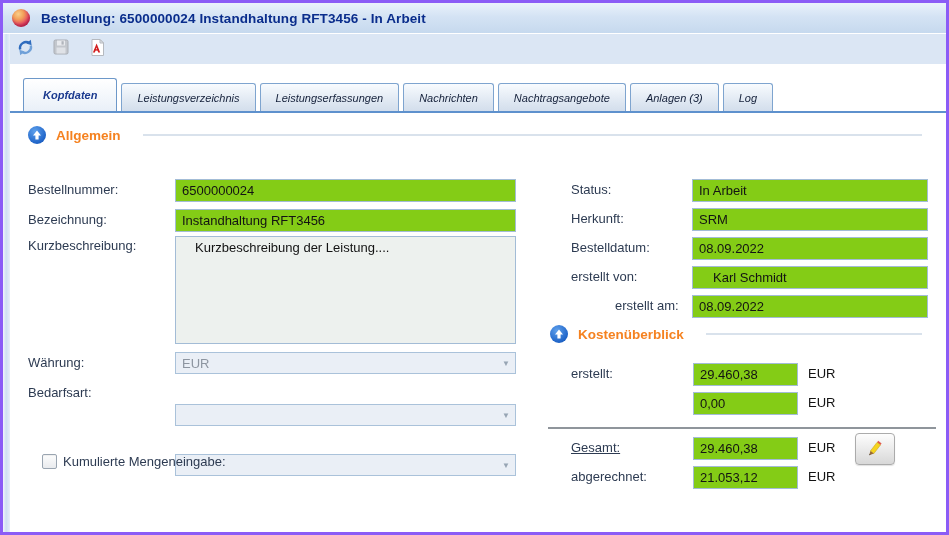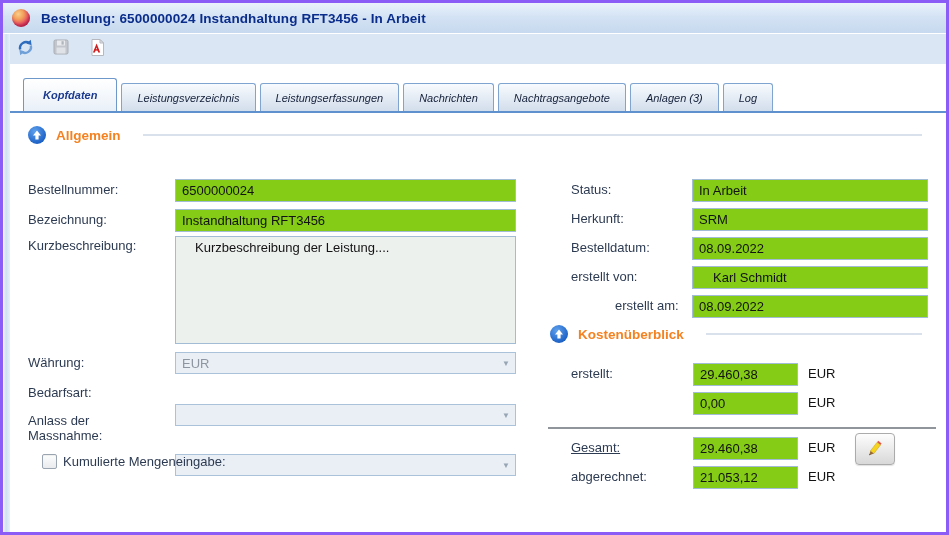--- a/index.html
+++ b/index.html
@@ -126,21 +126,20 @@
       <span>EUR</span>
       <span class="sel-arrow">▼</span>
     </div>
 
     <div class="abs flabel" style="left:18px;top:272px;width:140px;">Bedarfsart:</div>
     <div class="abs selbox" style="left:165px;top:269px;width:341px;">
       <span></span>
       <span class="sel-arrow">▼</span>
     </div>
 
-    <div class="abs flabel" style="left:18px;top:300px;width:110px;">Anlass der Massnahme:</div>
     <div class="abs selbox" style="left:165px;top:297px;width:341px;">
       <span></span>
       <span class="sel-arrow">▼</span>
     </div>
 
     <div class="abs checkbox" style="left:32px;top:341px;"></div>
     <div class="abs flabel" style="left:53px;top:341px;">Kumulierte Mengeneingabe:</div>
 
     <div class="abs flabel" style="left:561px;top:69px;width:115px;">Status:</div>
     <input class="abs tfield" style="left: 682px; top: 66px; width: 236px;" readonly="" value="In Arbeit">

